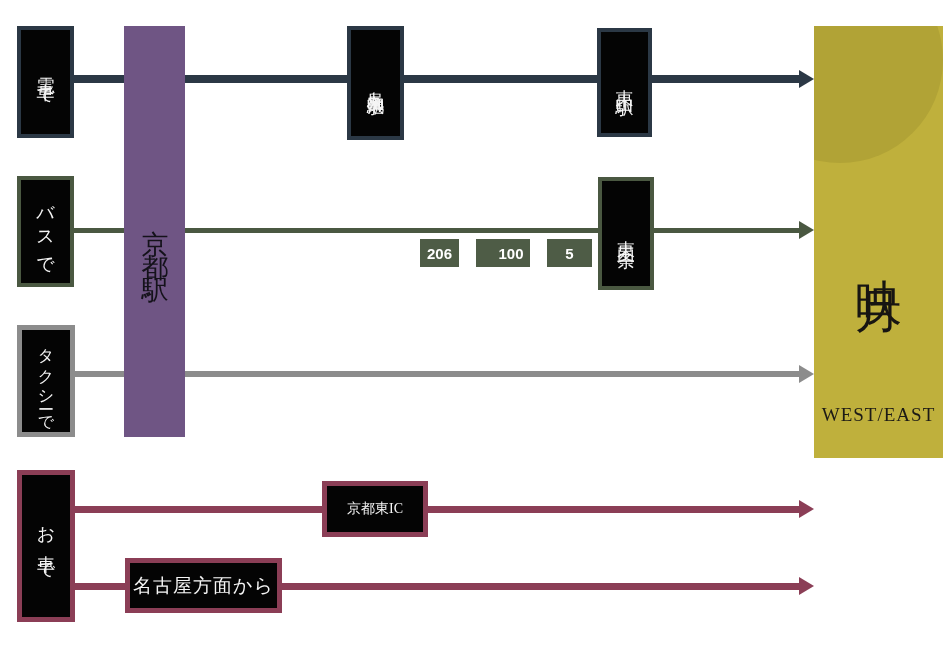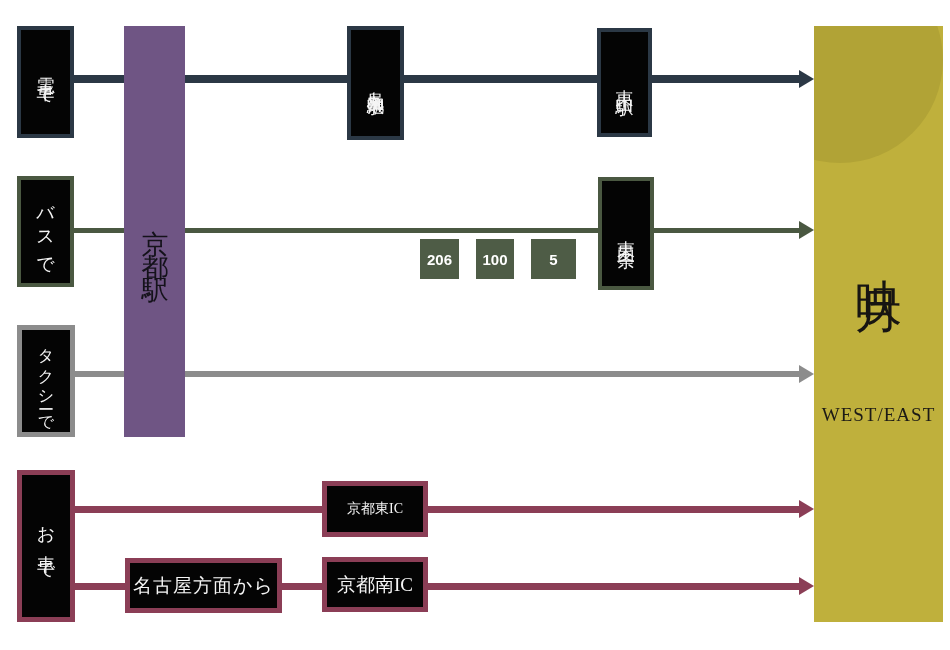--- a/index.html
+++ b/index.html
@@ -59,27 +59,27 @@
   .st-higashiyama span{font-size:18px;letter-spacing:5px;}
   .st-sanjo{left:598px;top:177px;width:56px;height:113px;}
   .st-sanjo span{font-size:18px;letter-spacing:4px;}
   .box-nagoya{left:125px;top:482px;width:157px;height:55px;font-size:19px;letter-spacing:1px;}
   .box-osaka{left:125px;top:558px;width:157px;height:55px;font-size:19px;letter-spacing:1px;}
   .box-ic-east{left:322px;top:481px;width:106px;height:56px;font-size:14px;}
   .box-ic-south{left:322px;top:557px;width:106px;height:55px;font-size:19px;}
   
   .badges{position:absolute;left:420px;top:239px;display:flex;gap:17px;}
   .badge{
-    height:40px;background:#4e5c46;color:#ffffff;display:flex;align-items:center;justify-content:center;
+    height:28px;background:#4e5c46;color:#ffffff;display:flex;align-items:center;justify-content:center;
     font-family:"Liberation Sans","DejaVu Sans",sans-serif;font-weight:bold;font-size:15px;
   }
-  .badge.b1{width:39px;}.badge.b2{width:38px;}.badge.b3{width:45px;}
+  .badge.b1{width:39px;}.badge.b2{width:38px;padding-left:16px;}.badge.b3{width:45px;}
   
   .panel{
-    position:absolute;left:814px;top:26px;width:129px;height:596px;background:#bfb03c;overflow:hidden;
+    position:absolute;left:814px;top:26px;width:129px;height:432px;background:#bfb03c;overflow:hidden;
   }
   .moon{
     position:absolute;left:-77px;top:-69px;width:206px;height:206px;border-radius:50%;background:#b1a336;
   }
   .logo{
     position:absolute;left:50%;top:215px;transform:translateX(-50%);
     writing-mode:vertical-rl;text-orientation:upright;font-size:47px;color:#171512;
     letter-spacing:14px;line-height:1;
   }
   .subtitle{
@@ -136,23 +136,20 @@
     <div class="badge b2">100</div>
     <div class="badge b3">5</div>
   </div>
 
   <div class="hbox b-car box-ic-east">
     <span>京都東IC</span>
   </div>
   <div class="hbox b-car box-osaka">
     <span>名古屋方面から</span>
   </div>
-  <div class="hbox b-car box-ic-south">
-    <span>京都南IC</span>
-  </div>
 
   <div class="panel">
     <div class="moon"></div>
     <div class="logo">映月</div>
     <div class="subtitle">WEST/EAST</div>
   </div>
 
 </div>
 
 </body></html>

